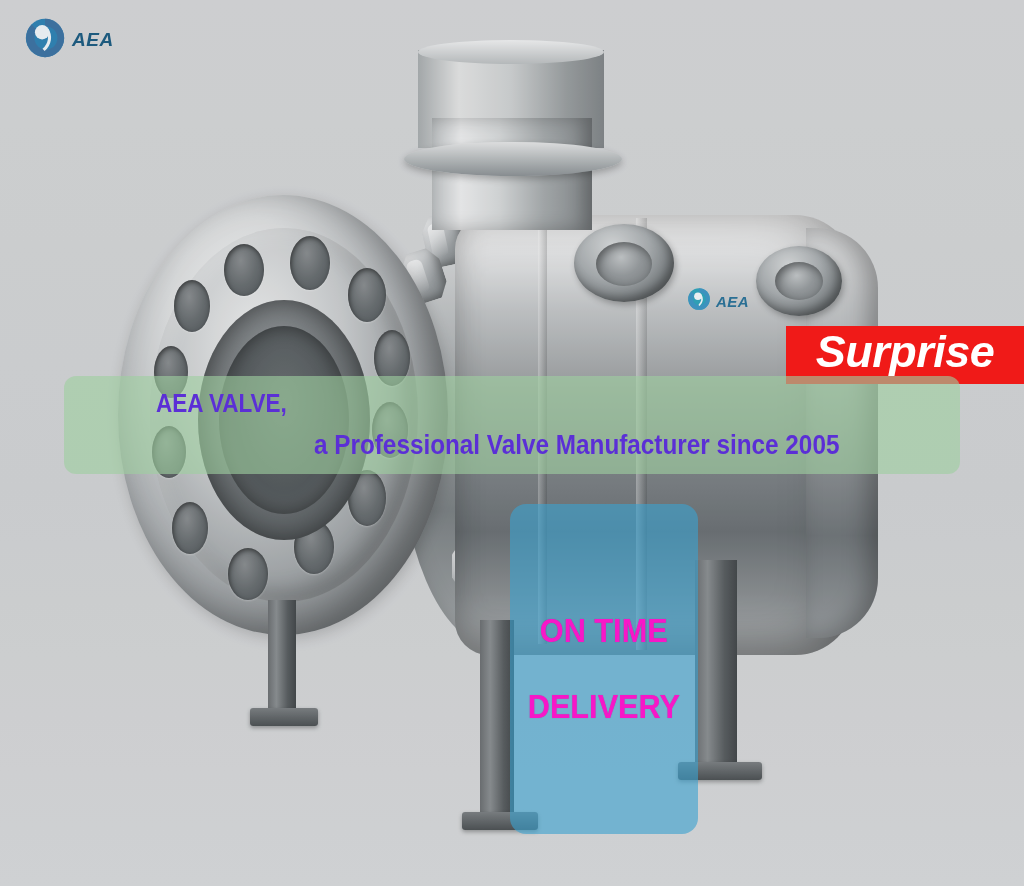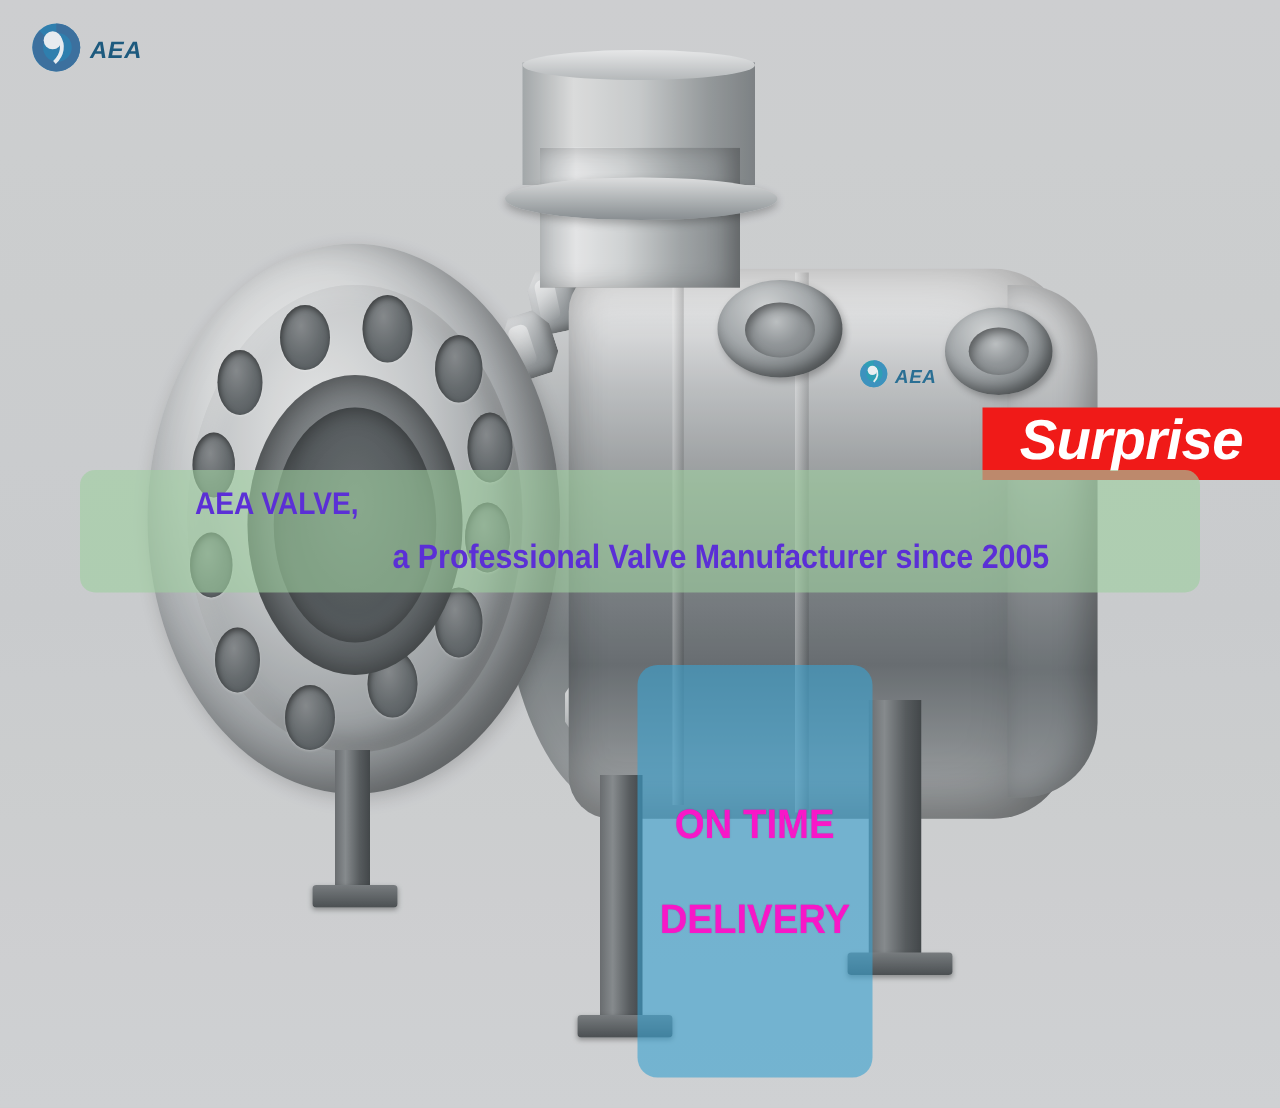--- a/index.html
+++ b/index.html
@@ -192,21 +192,21 @@
   .card-l1,.card-l2{
     font-weight:bold;color:#f717c8;white-space:nowrap;
     transform:scaleX(.93);
     font-family:"Liberation Sans Narrow","Liberation Sans",sans-serif;
     text-shadow:0 0 1px rgba(120,0,90,.35);
   }
   .card-l1{font-size:36px;}
   .card-l2{font-size:36px;margin-top:38px;}
   .card.c1{left:85px;width:175px;background:rgba(170,210,160,.62);}
   .card.c2{left:300px;width:172px;background:rgba(222,222,100,.66);}
-  .card.c3{left:510px;width:188px;background:rgba(60,162,206,.62);margin-top:28px;}
+  .card.c3{left:510px;width:188px;background:rgba(60,162,206,.62);}
   .card.c4{left:740px;width:182px;background:rgba(72,192,182,.66);}
   .card.c2 .card-l2{font-size:31px;}
   .card.c3 .card-l1{font-size:33px;}
   .card.c3 .card-l2{font-size:33px;}
   .card.c4 .card-l1{font-size:34px;}
   .card.c4 .card-l2{font-size:34px;}
 </style>
 </head>
 <body>
 

